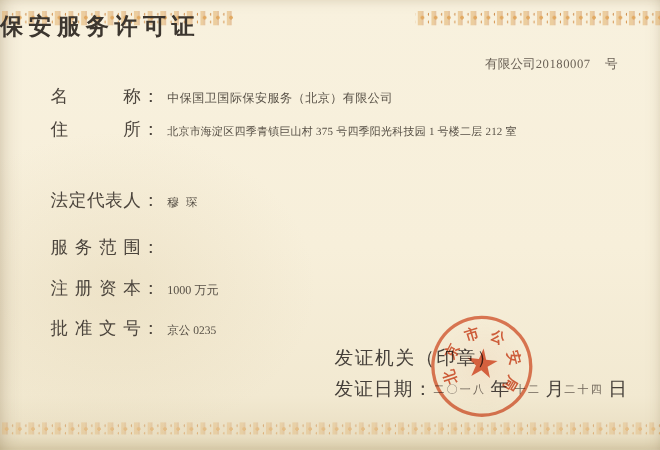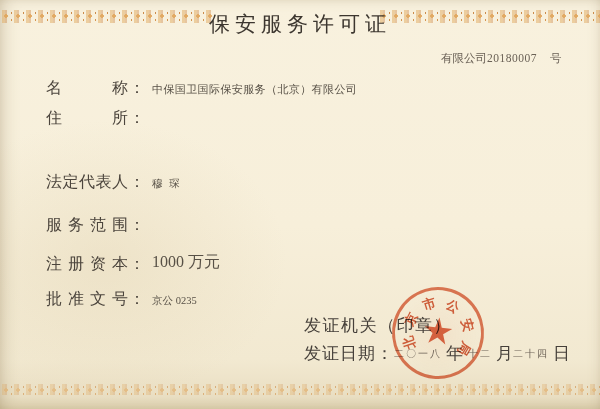--- a/index.html
+++ b/index.html
@@ -18,37 +18,37 @@
       radial-gradient(circle 3px at 6px 6px, #dfa255 52%, rgba(223,162,85,0) 62%),
       radial-gradient(circle 2px at 12px 3px, #c9813a 45%, rgba(201,129,58,0) 70%),
       radial-gradient(circle 2px at 12px 10px, #d28c3f 45%, rgba(210,140,63,0) 70%),
       repeating-linear-gradient(90deg, rgba(224,169,94,0) 0 2px, rgba(224,169,94,.55) 2px 5px, rgba(198,120,50,.4) 5px 7px, rgba(224,169,94,0) 7px 12px);
     background-size:12px 13px,12px 13px,12px 13px,24px 13px;
   }
   .strip-tl{left:0;top:10px;width:213px;}
   .strip-tr{left:378px;top:10px;width:222px;}
   .strip-b{left:0;top:384px;width:600px;opacity:.55;height:11px;}
   .title{
-    position:absolute;left:0;top:10px;width:600px;text-align:center;
-    font-size:21px;letter-spacing:5px;color:#3c362f;font-weight:400;
+    position:absolute;left:0;top:10px;width:600px;text-align:left;
+    font-size:21px;letter-spacing:5px;color:#3c362f;font-weight:700;
   }
   .license-no{
     position:absolute;left:441px;top:51px;font-size:11.5px;color:#6a6156;white-space:nowrap;
   }
   .license-no .num{font-family:"Liberation Serif","DejaVu Serif",serif;letter-spacing:.5px;}
   .license-no .suf{margin-left:13px;}
   .row{position:absolute;left:46px;display:flex;align-items:flex-end;white-space:nowrap;}
   .jlabel{display:flex;justify-content:space-between;width:82px;font-size:16px;color:#4c453d;}
   .colon{font-size:16px;color:#4c453d;margin-left:1px;}
   .val{margin-left:7px;color:#575046;padding-bottom:2px;text-align:center;}
   .r1{top:78px;}  .r1 .val{font-size:11px;letter-spacing:.4px;}
   .r2{top:108px;} .r2 .val{font-size:10px;letter-spacing:.2px;}
   .r3{top:172px;} .r3 .val{font-size:10.5px;letter-spacing:2px;font-weight:normal;}
   .r4{top:215px;} .r4 .val{font-size:10.5px;letter-spacing:.5px;}
-  .r5{top:252px;} .r5 .val{font-size:16px;}
+  .r5{top:252px;} .r5 .val{font-size:11px;}
   .r6{top:289px;} .r6 .val{font-size:10.5px;}
   .issuer{position:absolute;left:304px;top:314px;font-size:17px;letter-spacing:1.5px;color:#46403a;white-space:nowrap;}
   .dateline{position:absolute;left:304px;top:342px;font-size:17px;letter-spacing:1px;color:#46403a;white-space:nowrap;}
   .dateline .small{font-size:10px;color:#6e6458;letter-spacing:2px;position:relative;top:-2px;}
   .dateline .gap1{margin-left:14px;} .dateline .unit{margin-left:4px;letter-spacing:0;}
   .dateline .tight{margin-left:5px;}
   .seal{
     position:absolute;left:392px;top:287px;width:86px;height:86px;border-radius:50%;
     border:3px solid rgba(217,88,50,.78);
     mix-blend-mode:multiply;transform:rotate(6deg);
@@ -93,20 +93,21 @@
       <span class="colon">：</span>
     <span class="val">中保国卫国际保安服务（北京）有限公司</span>
   </div>
 
   <div class="row r2">
     <span class="jlabel">
         <span>住</span>
         <span>所</span>
       </span>
       <span class="colon">：</span>
+    <span class="val">北京市海淀区四季青镇巨山村 375 号四季阳光科技园 1 号楼二层 212 室</span>
   </div>
 
   <div class="row r3">
     <span class="jlabel">
         <span>法</span>
         <span>定</span>
         <span>代</span>
         <span>表</span>
         <span>人</span>
       </span>

